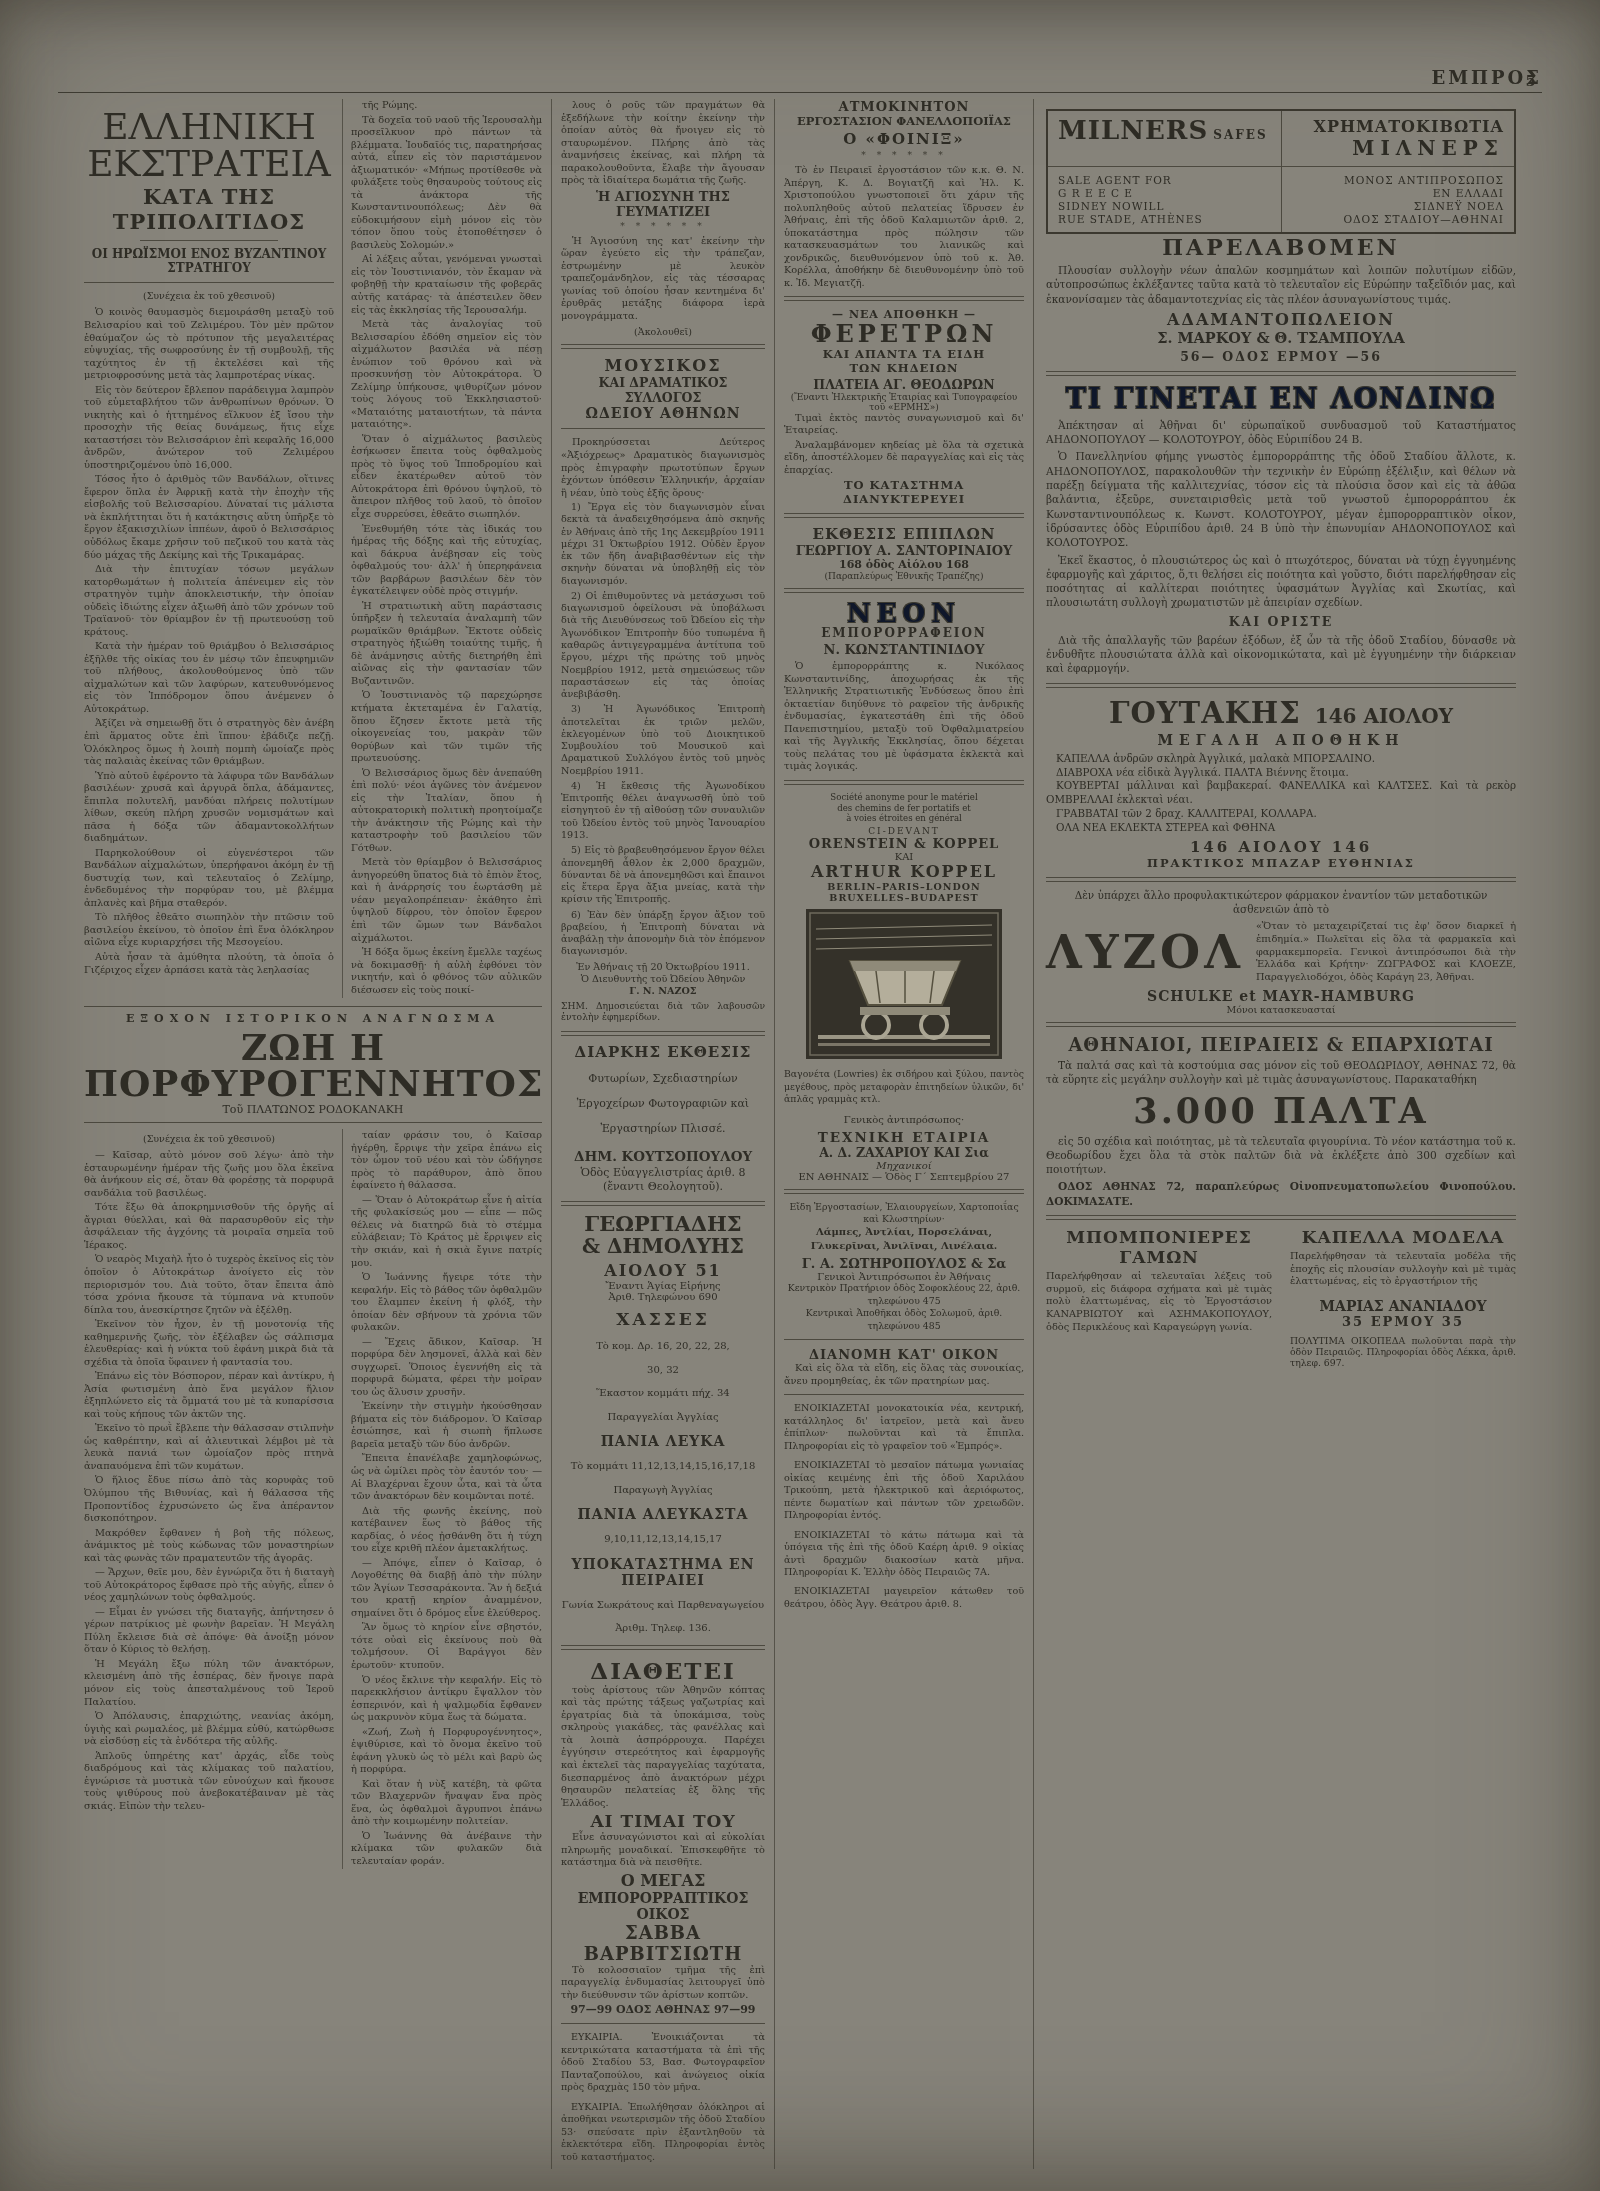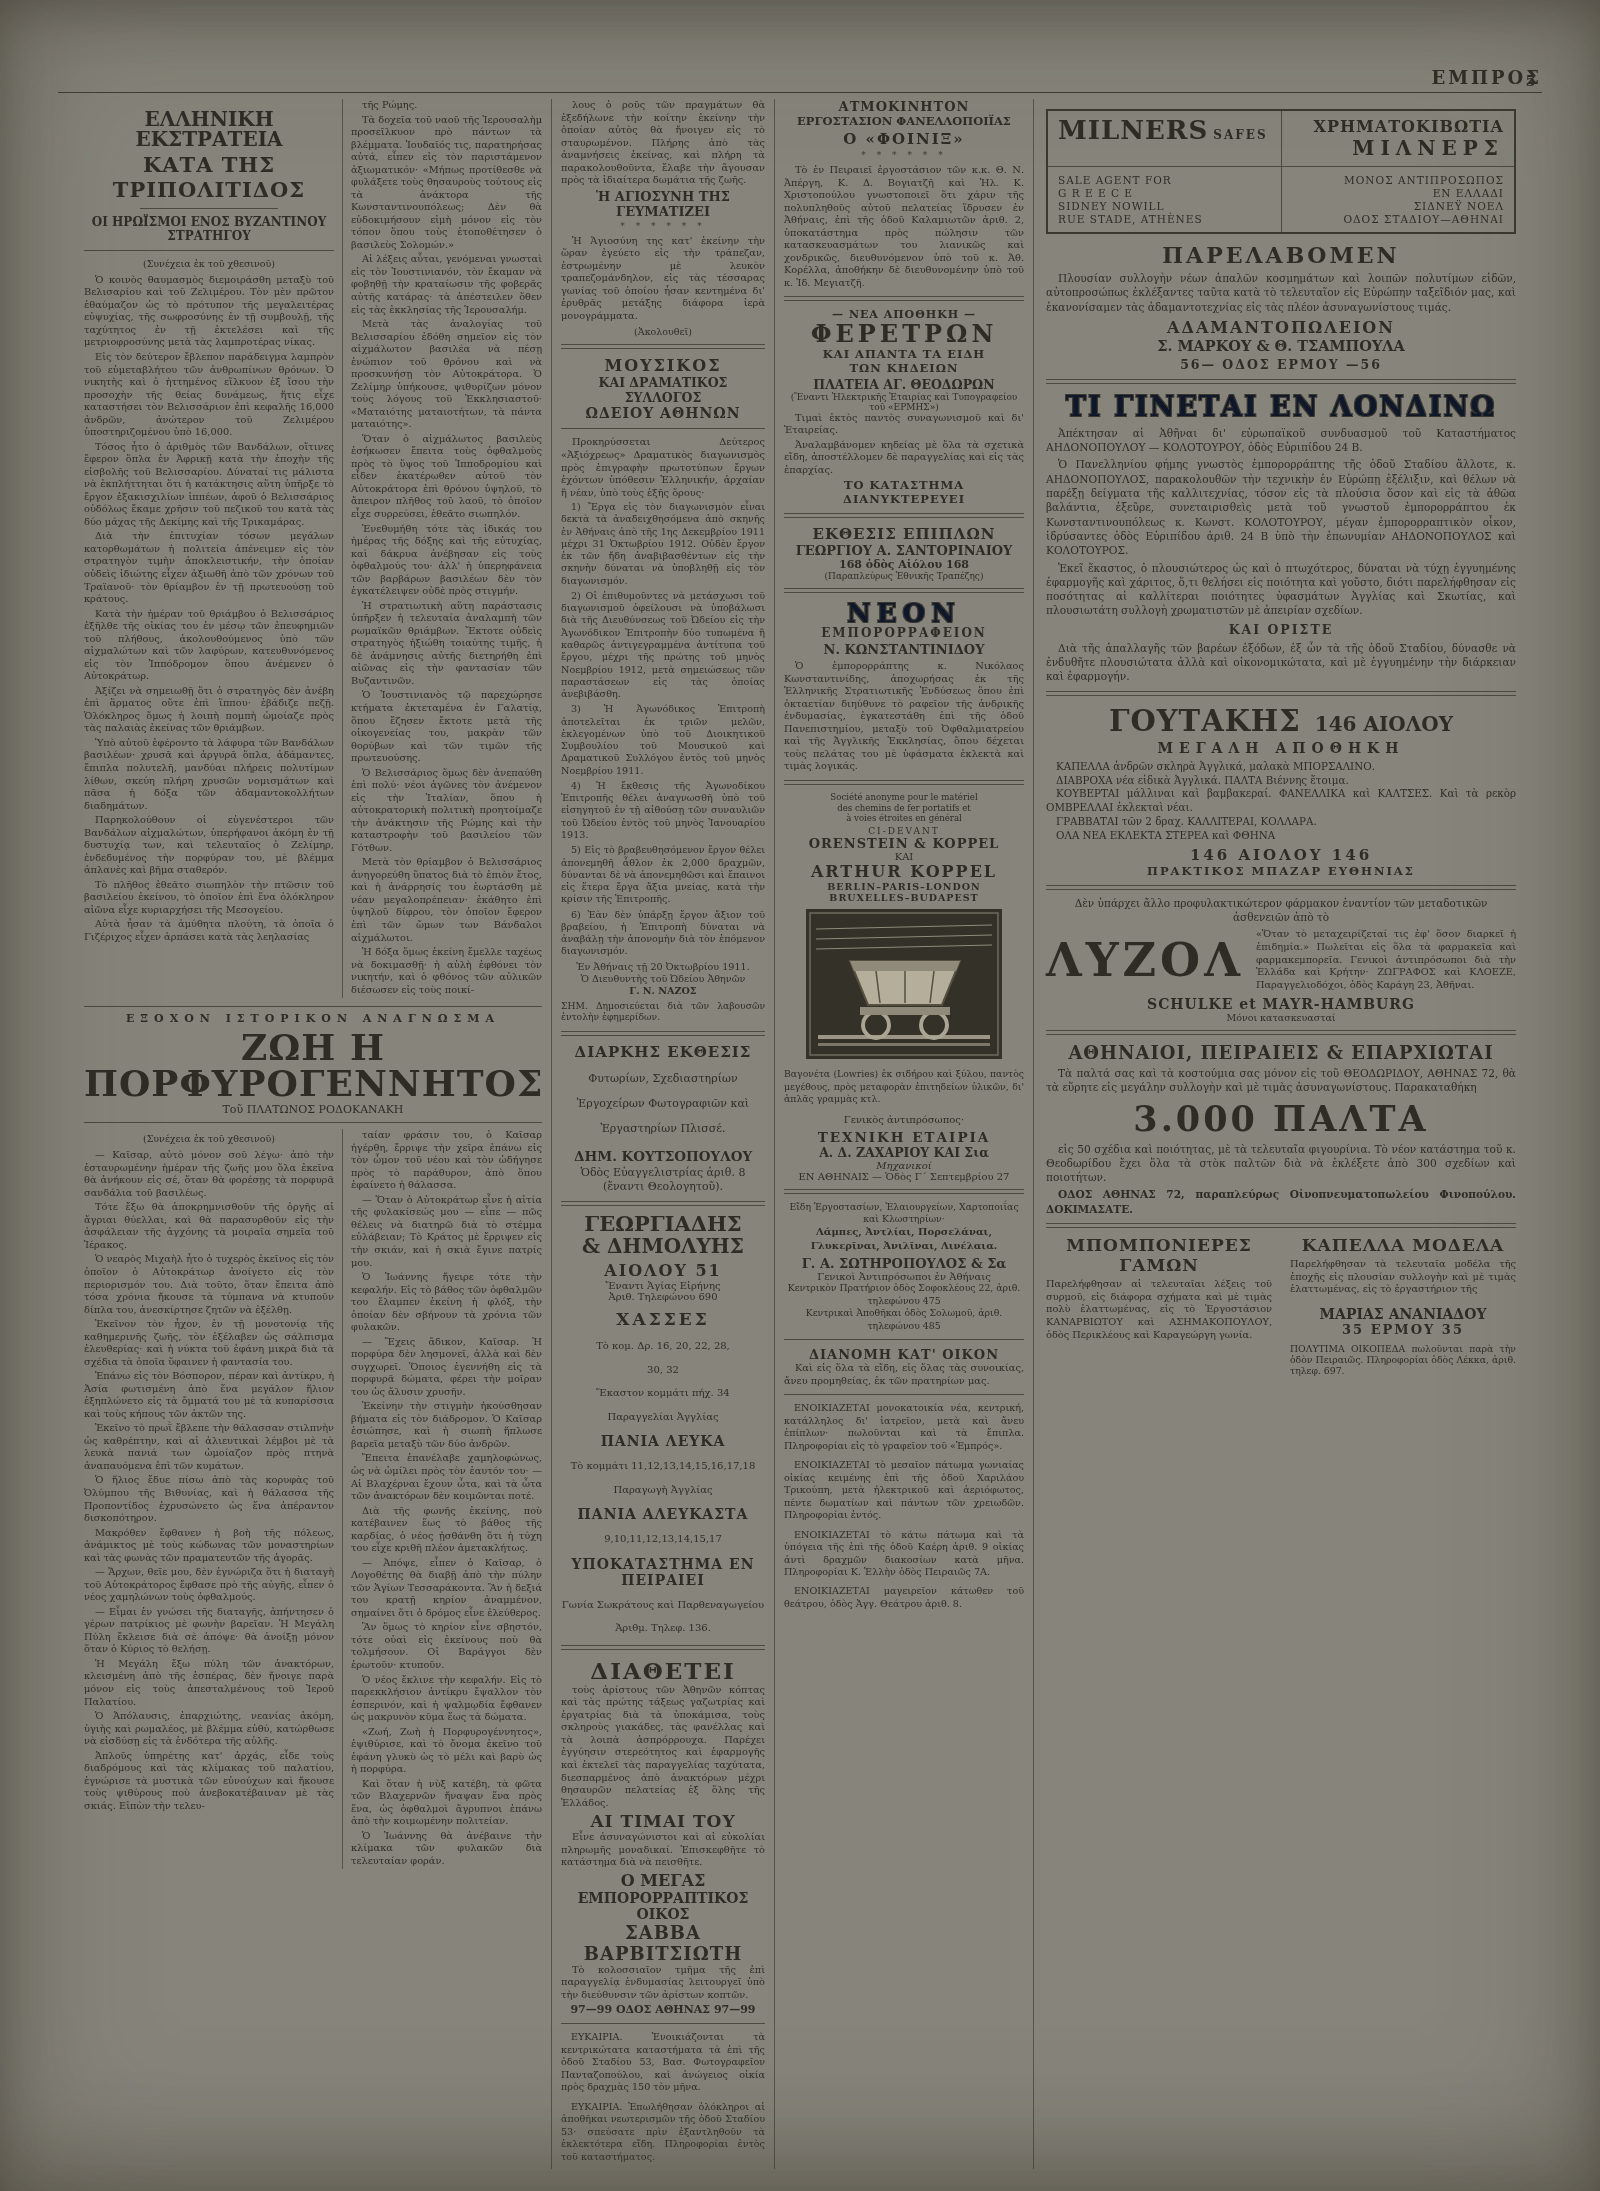--- a/index.html
+++ b/index.html
@@ -27,21 +27,21 @@
   .c4{width:240px;flex:none;padding:0 9px;}
   .c5{flex:1;padding-left:12px;}
   
   .body-text p,.para{margin:0 0 2px;text-indent:11px;text-align:justify;font-size:9.8px;line-height:1.28;}
   .cont-note{text-align:center;font-size:9.5px;margin:4px 0 5px;}
   .div1{border-top:1px solid #4c493f;margin:7px 0;}
   .div2{border-top:1px solid #4c493f;border-bottom:1px solid #4c493f;height:3px;margin:7px 0;}
   .divshort{border-top:1px solid #4c493f;margin:6px 56px;}
   .orn{text-align:center;font-size:9px;letter-spacing:4px;margin:2px 0 4px;color:#3c3a31;}
   
-  .art-h1{font-size:20px;font-weight:700;text-align:center;margin:10px 0 2px;line-height:1.02;}
+  .art-h1{font-size:36px;font-weight:400;text-align:center;margin:10px 0 2px;line-height:1.02;}
   .art-h2{font-size:21px;font-weight:700;text-align:center;margin:0 0 4px;letter-spacing:1px;}
   .art-sub{font-size:12px;font-weight:700;text-align:center;margin:5px 0;}
   
   .novel{border-top:1px solid #4c493f;margin-top:8px;padding-top:5px;}
   .kicker{font-size:11px;letter-spacing:6px;text-align:center;font-weight:700;}
   .novel-title{font-size:36px;font-weight:700;text-align:center;letter-spacing:1px;margin:4px 0 2px;line-height:1;}
   .byline{font-size:11px;text-align:center;margin:2px 0 6px;}
   .ncols{display:flex;border-top:1px solid #4c493f;padding-top:6px;}
   .ncol1{width:250px;flex:none;padding-right:8px;border-right:1px solid #56534a;}
   .ncol2{flex:1;padding-left:8px;}
@@ -108,21 +108,21 @@
   .m-grid{display:grid;grid-template-columns:1fr 1fr;}
   .m-cell{padding:6px 10px;}
   .m-bl{border-left:1px solid #4c493f;}
   .m-bt{border-top:1px solid #4c493f;}
   .m-brand{font-size:26px;font-weight:700;letter-spacing:1px;line-height:1;}
   .m-safes{font-size:12px;font-weight:700;letter-spacing:2px;}
   .m-r1{font-size:16px;font-weight:700;text-align:right;letter-spacing:1px;}
   .m-r2{font-size:20px;font-weight:700;text-align:right;letter-spacing:6px;}
   .m-line{font-size:10.5px;margin:1px 0;letter-spacing:1px;}
   .m-line-r{text-align:right;}
-  .par-t{font-size:22px;font-weight:700;text-align:center;letter-spacing:3px;margin-top:8px;}
+  .par-t{font-size:22px;font-weight:700;text-align:center;letter-spacing:3px;}
   .c5 .flow{font-size:10.6px;line-height:1.35;text-align:justify;text-indent:12px;margin:3px 0;}
   .adam{font-size:16px;font-weight:700;text-align:center;letter-spacing:2px;margin-top:4px;}
   .adam-own{font-size:14.5px;font-weight:700;text-align:center;}
   .adam-addr{font-size:12.5px;font-weight:700;text-align:center;letter-spacing:2px;margin:3px 0;}
   .lon-t{font-size:27px;font-weight:700;text-align:center;letter-spacing:2px;margin:6px 0 4px;}
   .midhead{font-size:12.5px;font-weight:700;text-align:center;letter-spacing:2px;margin:4px 0;}
   .gout-row{display:flex;align-items:baseline;justify-content:center;gap:14px;margin-top:8px;}
   .gout-n{font-size:29px;font-weight:700;letter-spacing:1px;}
   .gout-a{font-size:20px;font-weight:700;}
   .gout-sub{font-size:14px;font-weight:700;text-align:center;letter-spacing:6px;margin:2px 0 4px;}

